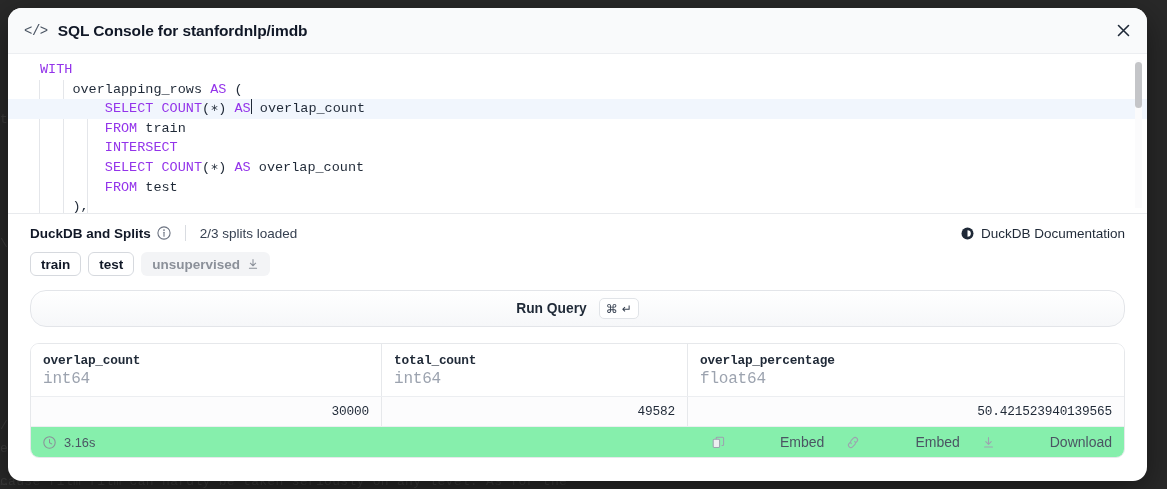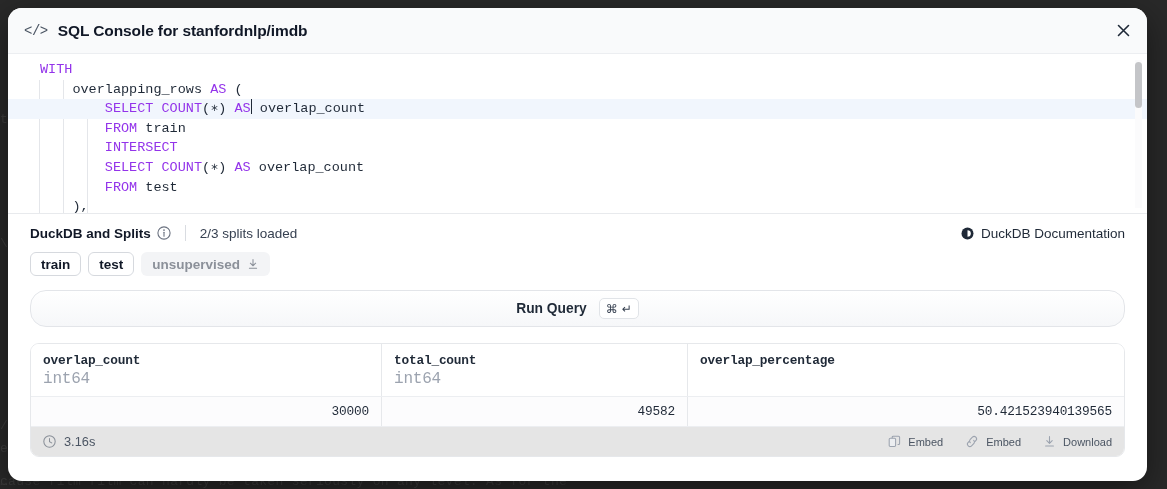--- a/index.html
+++ b/index.html
@@ -254,36 +254,37 @@
   }
   .res-row .cell:last-child { border-right:none; }
   .c1 { flex:0 0 351px; }
   .c2 { flex:0 0 306px; }
   .c3 { flex:1 1 auto; }
 
   .res-foot {
     display:flex; align-items:center;
     border-top:1px solid #eceef1;
     padding:7px 12px;
-    background:#e5e5e5;
+    background:#86efac;
     justify-content:space-between;
   }
   .timing {
     display:flex; align-items:center;
     font-size:12.8px; color:#4b5563;
   }
   .timing .clock { margin-right:8px; display:inline-flex; color:#6b7280; }
   .foot-actions {
     margin-left:auto;
     display:flex; align-items:center; gap:22px;
   }
   .foot-btn {
     display:flex; align-items:center;
-    font-size:11px; color:#4b5563;
-    cursor:pointer;
+    font-size:14px; color:#4b5563;
+    cursor:pointer;
+    gap:48px;
   }
   .foot-btn .fico { margin-right:7px; display:inline-flex; color:#9ca3af; }
 </style>
 </head>
 <body>
 
 <div id="backdrop">
   <div class="bgline bg-l1">t</div>
   <div class="bgline bg-l2">\</div>
   <div class="bgline bg-l3">/|</div>
@@ -366,20 +367,21 @@
         <div class="cell c1">
           <div class="col-name">overlap_count</div>
           <div class="col-type">int64</div>
         </div>
         <div class="cell c2">
           <div class="col-name">total_count</div>
           <div class="col-type">int64</div>
         </div>
         <div class="cell c3">
           <div class="col-name">overlap_percentage</div>
+          <div class="col-type">float64</div>
         </div>
       </div>
     <div id="res-body">
         <div class="res-row">
           <div class="cell c1">30000</div>
           <div class="cell c2">49582</div>
           <div class="cell c3">50.421523940139565</div>
         </div>
       </div>
 

